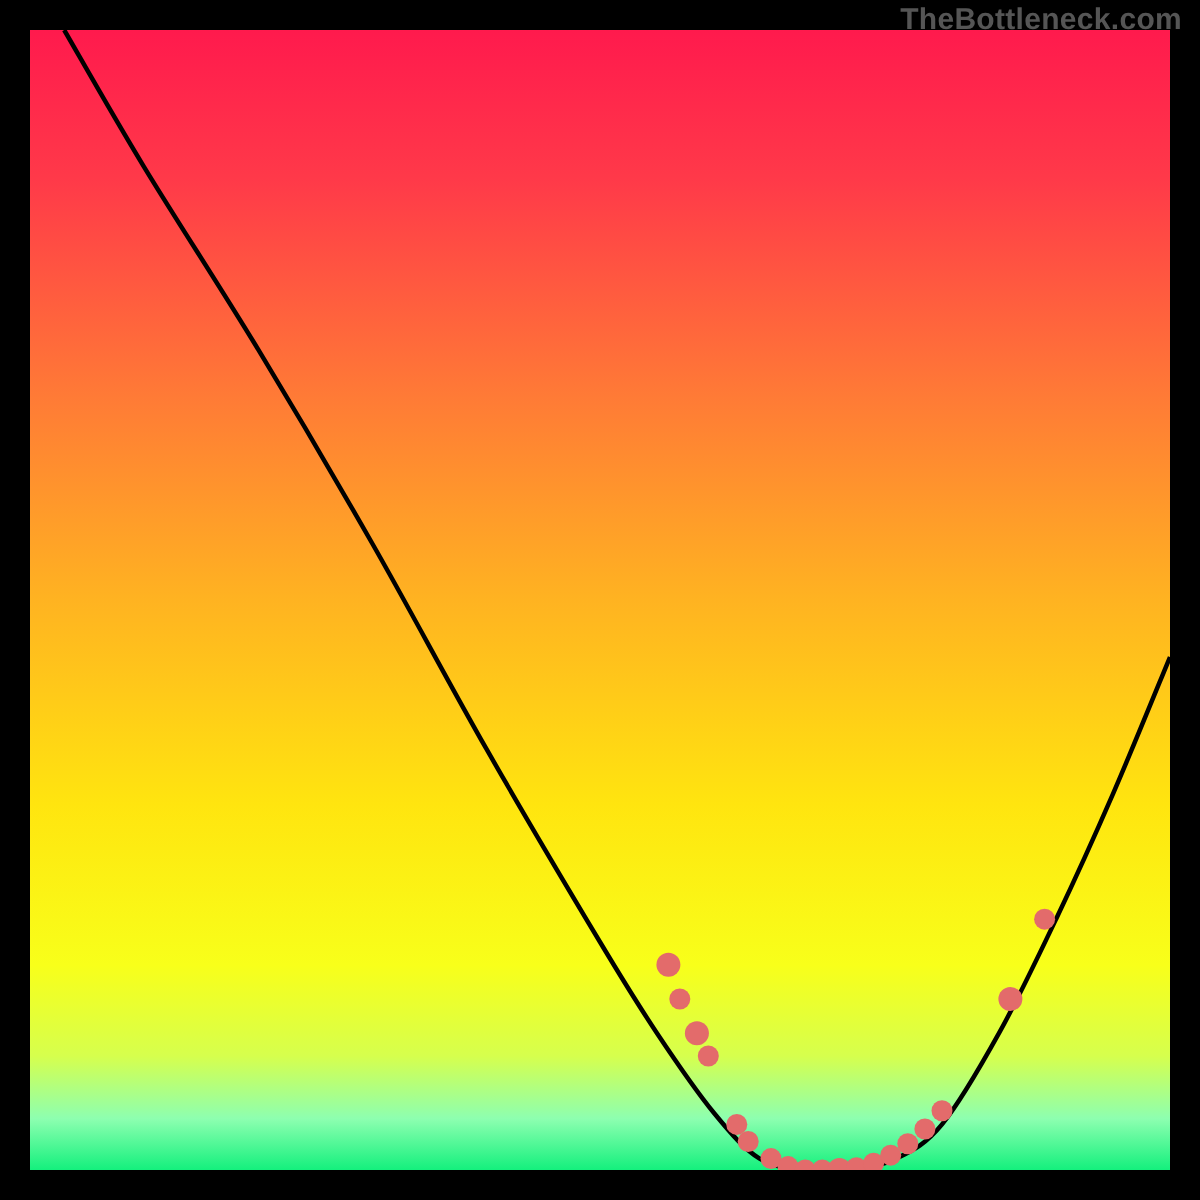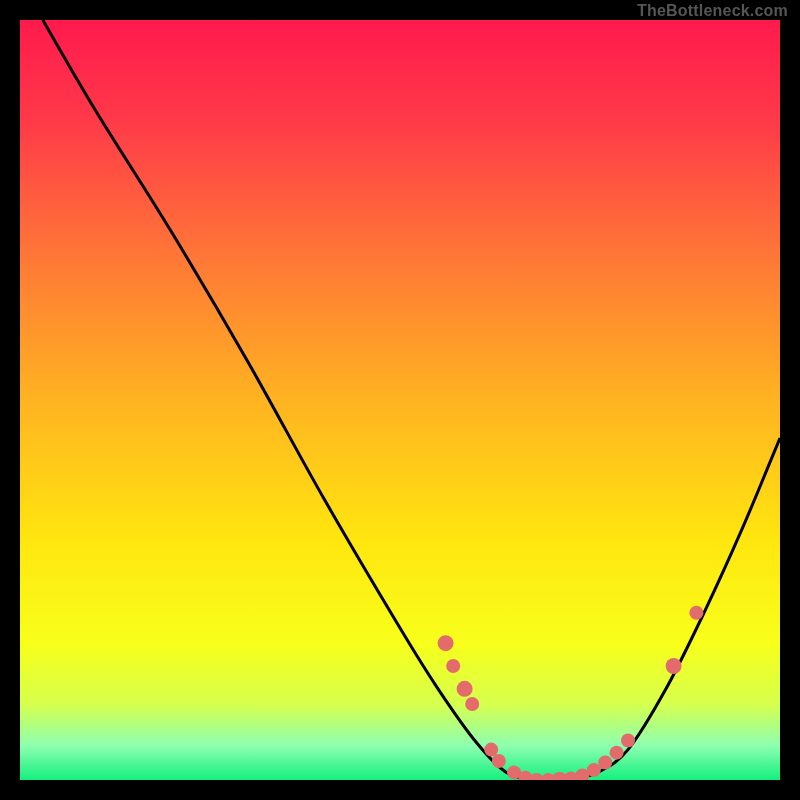--- a/index.html
+++ b/index.html
@@ -18,21 +18,21 @@
     height: 760px;
     background: #000;
   }
   .attribution {
     position: absolute;
     top: 2px;
     right: 12px;
     color: #555;
     font-family: Arial, Helvetica, sans-serif;
     font-weight: bold;
-    font-size: 16px;
+    font-size: 20px;
     letter-spacing: 0.2px;
     margin-left: 31px;
   }
   svg {
     display: block;
   }
 </style>
 </head>
 <body>
 

